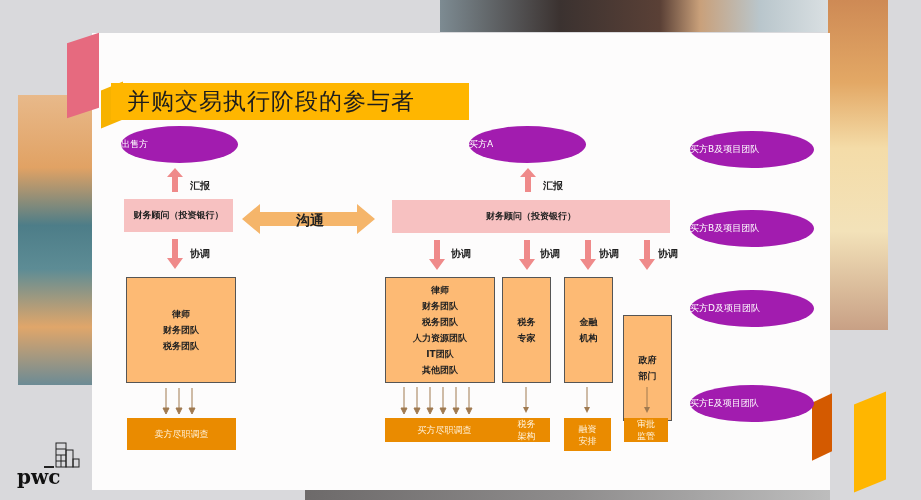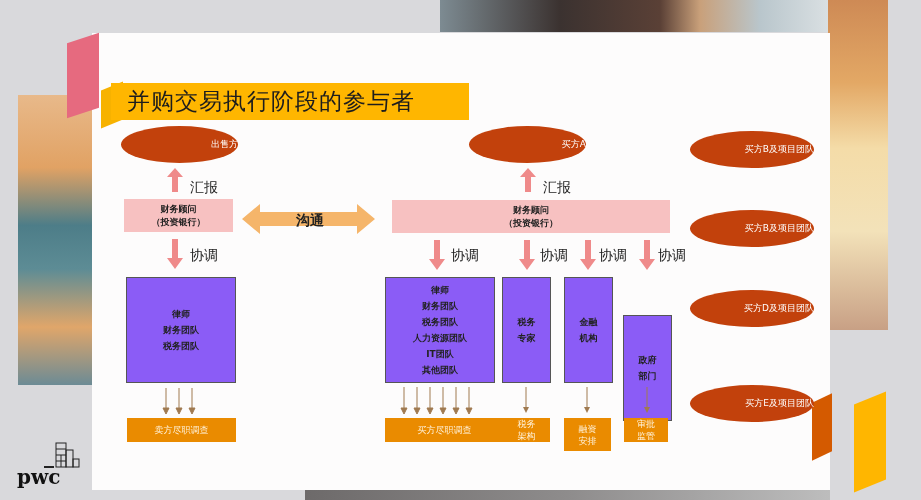--- a/index.html
+++ b/index.html
@@ -34,37 +34,37 @@
   .deco-red-r { left:812px; top:398px; width:20px; height:58px; background:#d45a00; transform:skewY(-25deg); }
   .deco-yellow-r { left:854px; top:398px; width:32px; height:88px; background:#ffb600; transform:skewY(-22deg); }
 
   .title-bar {
     position:absolute; left:111px; top:39px; width:358px; height:37px;
     background:#ffb600; display:flex; align-items:center; padding-left:16px; box-sizing:border-box;margin-top:44px;
   }
   .title-bar span { font-size:23px; color:#1d1d1d; letter-spacing:1px; }
 
   .oval {
-    position:absolute; background:#c2410c; border-radius:50%;
-    color:#fff; font-size:9px; display:flex; align-items:center; justify-content:flex-end;
+    position:absolute; background:#a21caf; border-radius:50%;
+    color:#fff; font-size:9px; display:flex; align-items:center; justify-content:flex-start;
   }
   .pinkbar {
     position:absolute; background:#f7c1c1; color:#222; font-size:9px; font-weight:bold;
-    display:flex; flex-direction:column; align-items:center; justify-content:center; line-height:13px;
+    display:flex; flex-direction:row; align-items:center; justify-content:center; line-height:13px;
   }
   .box {
-    position:absolute; background:#8b5cf6; border:1px solid #555;
+    position:absolute; background:#fdba74; border:1px solid #555;
     display:flex; flex-direction:column; align-items:center; justify-content:center;
     font-size:9px; font-weight:bold; color:#222; line-height:16px;
   }
   .obox {
     position:absolute; background:#ea8b00; color:#fff3dc; font-size:9px;
     display:flex; flex-direction:column; align-items:center; justify-content:center; line-height:12px;
   }
-  .label { position:absolute; font-size:14px; color:#222; }
+  .label { position:absolute; font-size:10px; color:#222;font-weight:bold; }
   .arrow-up, .arrow-down { position:absolute; width:16px; }
   .thin-arrow { position:absolute; width:6px; height:26px; }
 </style>
 </head>
 <body>
 
 <div class="bg-photo-top"></div>
 <div class="bg-photo-left"></div>
 <div class="bg-photo-right"></div>
 <div class="bg-photo-bottom"></div>
@@ -113,21 +113,21 @@
   <g stroke="#a07a50" stroke-width="1" fill="#a07a50">
     <line x1="6" y1="0" x2="6" y2="22"></line>
       <polygon points="3,20 9,20 6,26"></polygon>
     <line x1="19" y1="0" x2="19" y2="22"></line>
       <polygon points="16,20 22,20 19,26"></polygon>
     <line x1="32" y1="0" x2="32" y2="22"></line>
       <polygon points="29,20 35,20 32,26"></polygon>
   </g>
 </svg>
 
-<div class="obox" style="left:127px;top:418px;width:109px;height:24px;">
+<div class="obox" style="left:127px;top:418px;width:109px;height:32px;">
   <span>卖方尽职调查</span>
 </div>
 
 <div class="oval" style="left:469px;top:126px;width:117px;height:37px;">
   <span>买方A</span>
 </div>
 <svg class="arrow-up" style="left:520px;top:168px;height:24px;" viewBox="0 0 16 24">
   <polygon points="8,0 16,9 11,9 11,24 5,24 5,9 0,9" fill="#ef8a8a"></polygon>
 </svg>
 <div class="label" style="left:543px;top:179px;">汇报</div>

